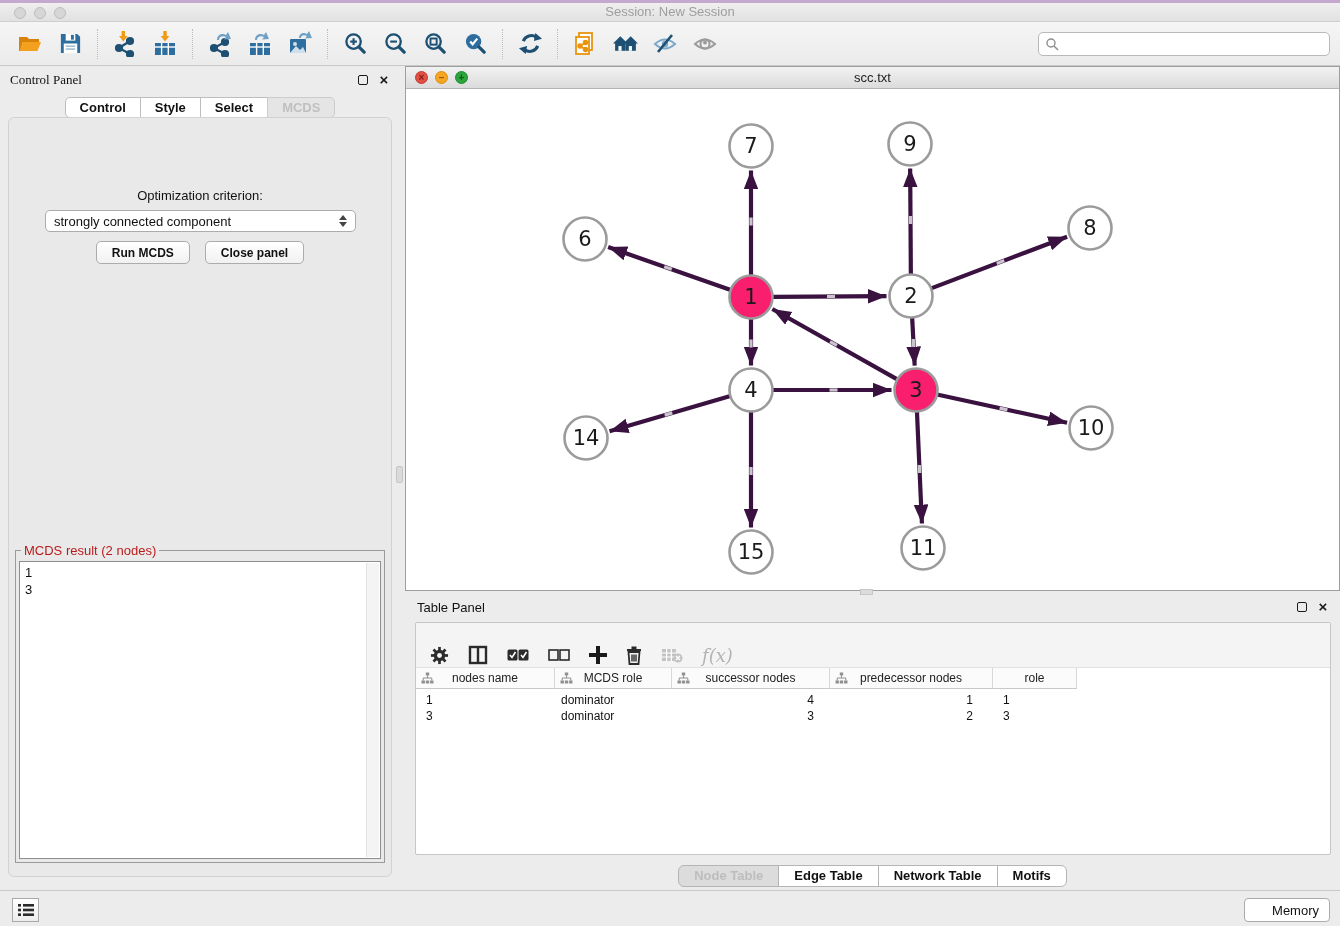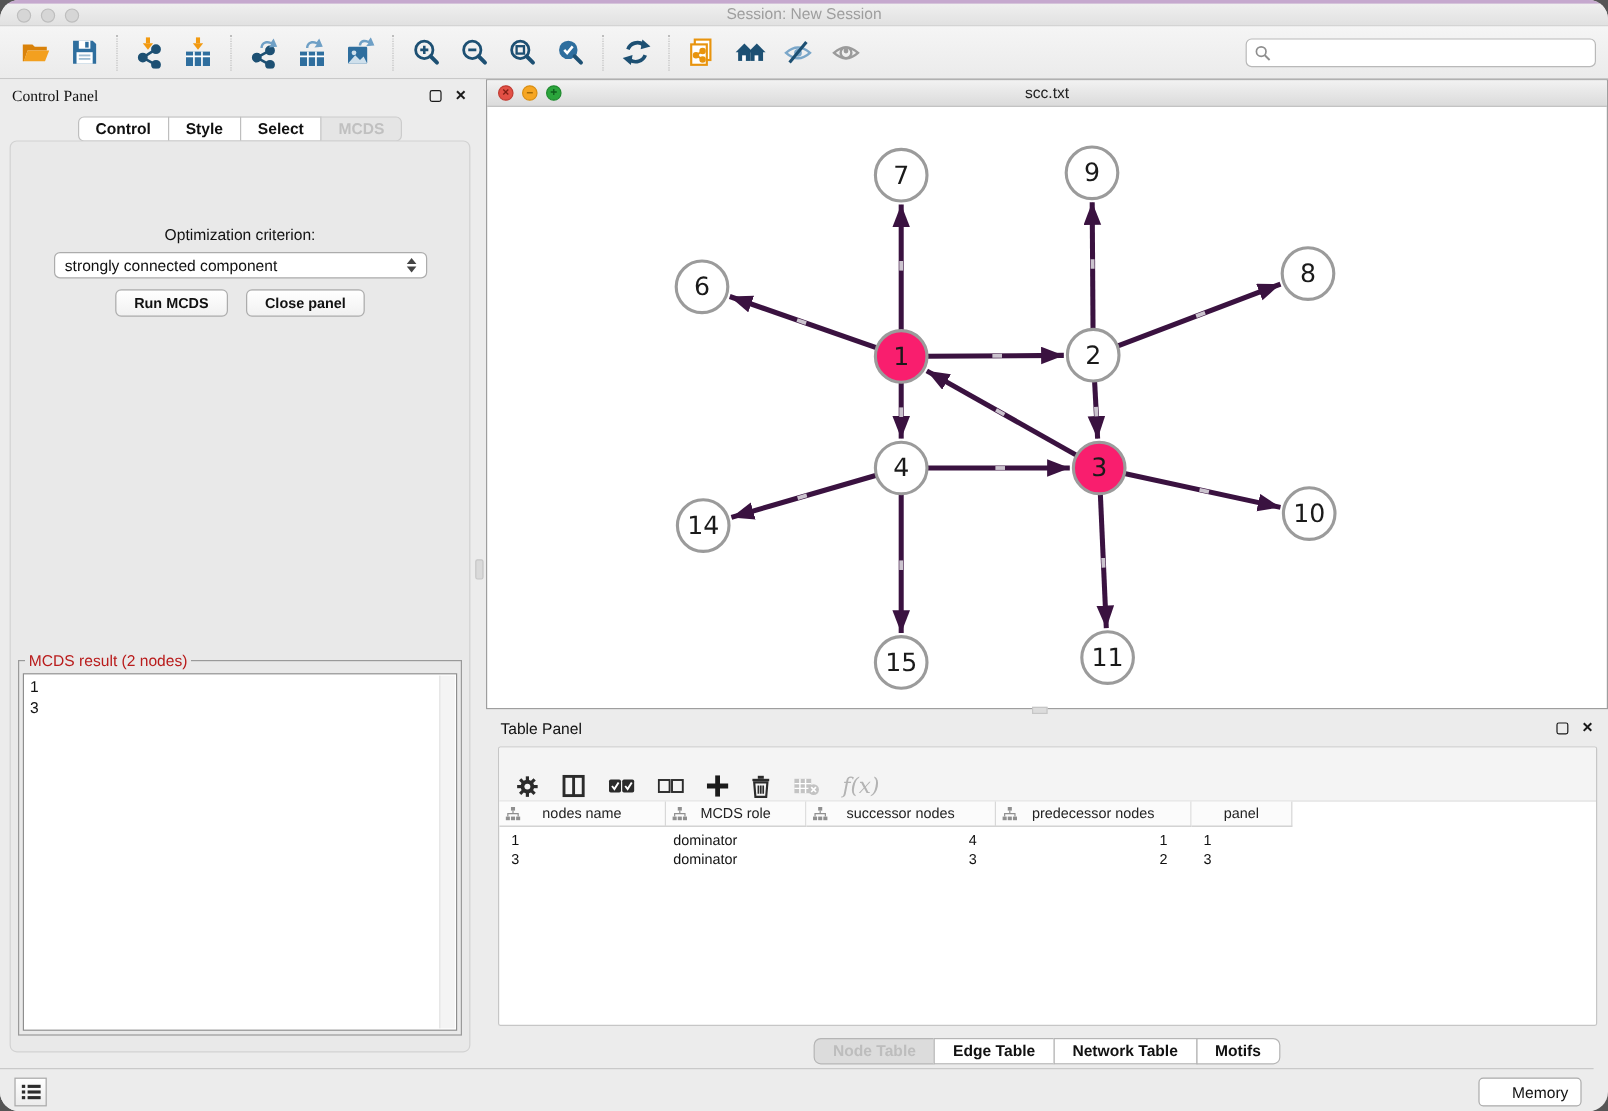--- a/index.html
+++ b/index.html
@@ -1,17 +1,17 @@
 <!DOCTYPE html>
 <html><head>
 <meta charset="utf-8">
 <style>
   * { margin:0; padding:0; box-sizing:border-box; }
   body { background:#555; font-family:"Liberation Sans", sans-serif; }
-  .app { position:relative; width:1340px; height:926px; background:#ECECEC; overflow:hidden; font-family:"Liberation Sans", sans-serif;border-radius:16px; }
+  .app { position:relative; width:1340px; height:926px; background:#ECECEC; overflow:hidden; font-family:"Liberation Sans", sans-serif; }
 
   
   .titlebar { position:absolute; top:0; left:0; right:0; height:22px; background:linear-gradient(#EFEFEF,#E1E1E1); border-top:3px solid #C5A8CE; border-bottom:1px solid #CFCFCF; }
   .titlebar .title { text-align:center; font-size:13px; color:#9E9E9E; line-height:18px; }
   .app-dots { position:absolute; left:14px; top:4px; display:flex; gap:8px; }
   .app-dot { width:12px; height:12px; border-radius:50%; background:#D6D6D6; border:1px solid #BEBEBE; }
 
   
   .toolbar { position:absolute; top:22px; left:0; right:0; height:44px; background:linear-gradient(#F5F5F5,#EBEBEB); border-bottom:1px solid #C8C8C8; display:flex; align-items:center; padding:0 10px; }
   .tool-btn { width:40px; height:36px; display:flex; align-items:center; justify-content:center; flex:0 0 auto; }
@@ -75,21 +75,21 @@
   .td.c2 { text-align:right; padding-right:16px; }
   .td.c3 { text-align:right; padding-right:20px; }
   .td.c4 { padding-left:10px; }
   .tp-tabs { position:absolute; bottom:3px; left:0; right:0; display:flex; justify-content:center; }
   .seg { height:22px; line-height:20px; padding:0 15px; font-size:13px; font-weight:600; color:#111; background:#fff; border:1px solid #B5B5B5; margin-left:-1px; }
   .seg.first { border-radius:6px 0 0 6px; margin-left:0; }
   .seg.last { border-radius:0 6px 6px 0; }
   .seg.disabled { background:#DCDCDC; color:#BDBDBD; }
 
   
-  .statusbar { position:absolute; left:0; right:12px; top:890px; height:36px; background:#ECECEC; border-top:1px solid #C9C9C9; }
+  .statusbar { position:absolute; left:0; right:0; top:890px; height:36px; background:#ECECEC; border-top:1px solid #C9C9C9; }
   .list-btn { position:absolute; left:12px; top:7px; width:27px; height:24px; background:linear-gradient(#FFFFFF,#ECECEC); border:1px solid #A9A9A9; display:flex; align-items:center; justify-content:center; }
   .memory-btn { position:absolute; right:10px; top:7px; height:24px; padding:0 10px; background:#fff; border:1px solid #ABABAB; border-radius:4px; display:flex; align-items:center; gap:6px; font-size:13px; color:#111; }
   .memory-dot { width:11px; height:11px; border-radius:50%; }
 </style>
 </head>
 <body>
 
 <div class="app">
 
   <div class="titlebar">
@@ -510,21 +510,21 @@
                 <rect x="4.8" y="8.5" width="3.4" height="3"></rect>
                 <rect x="9.1" y="8.5" width="3.4" height="3"></rect>
               </g>
               <g stroke="#8F8F8F" stroke-width="1" fill="none">
                 <path d="M6.5 3.5 V6 M2.2 8.5 V6 H10.8 V8.5"></path>
               </g>
             </svg>
           <span>predecessor nodes</span>
         </div>
         <div class="th">
-          <span>panel</span>
+          <span>role</span>
         </div>
         <div class="th filler"></div>
       </div>
 
       <div class="table-body">
           <div class="t-row">
             <div class="td c0">1</div>
             <div class="td c1">dominator</div>
             <div class="td c2">4</div>
             <div class="td c3">1</div>

